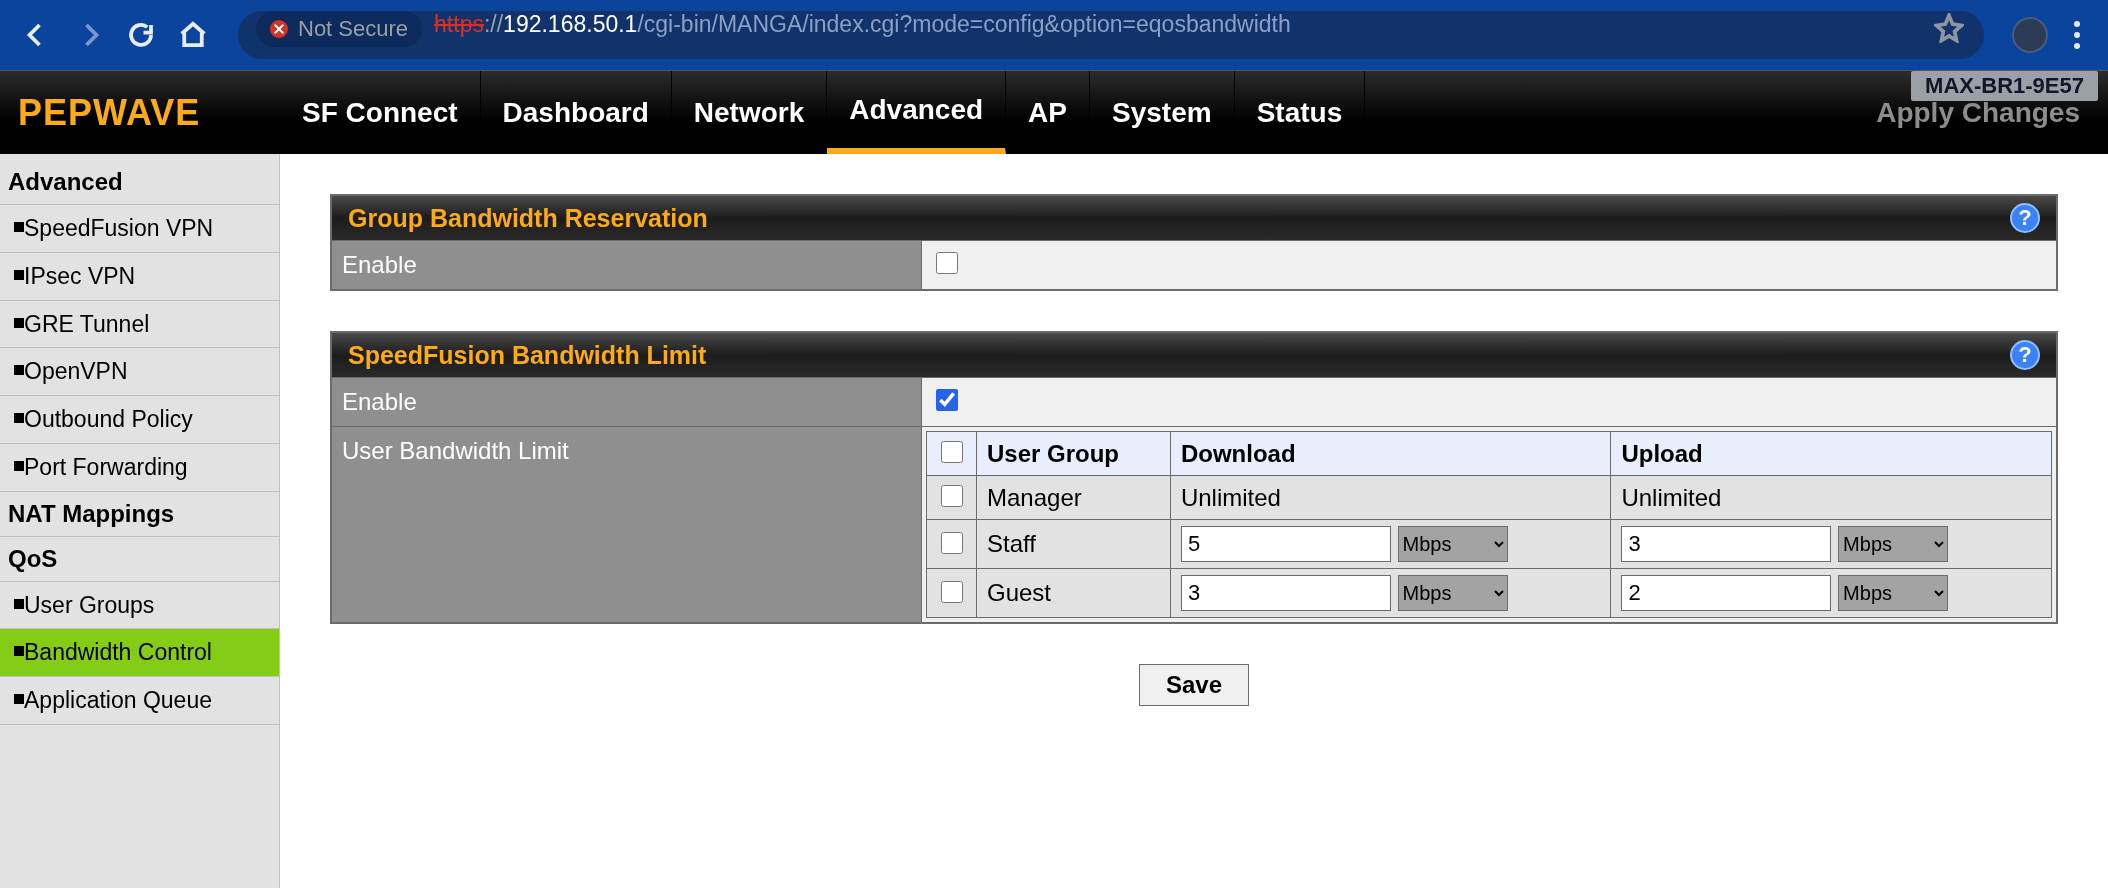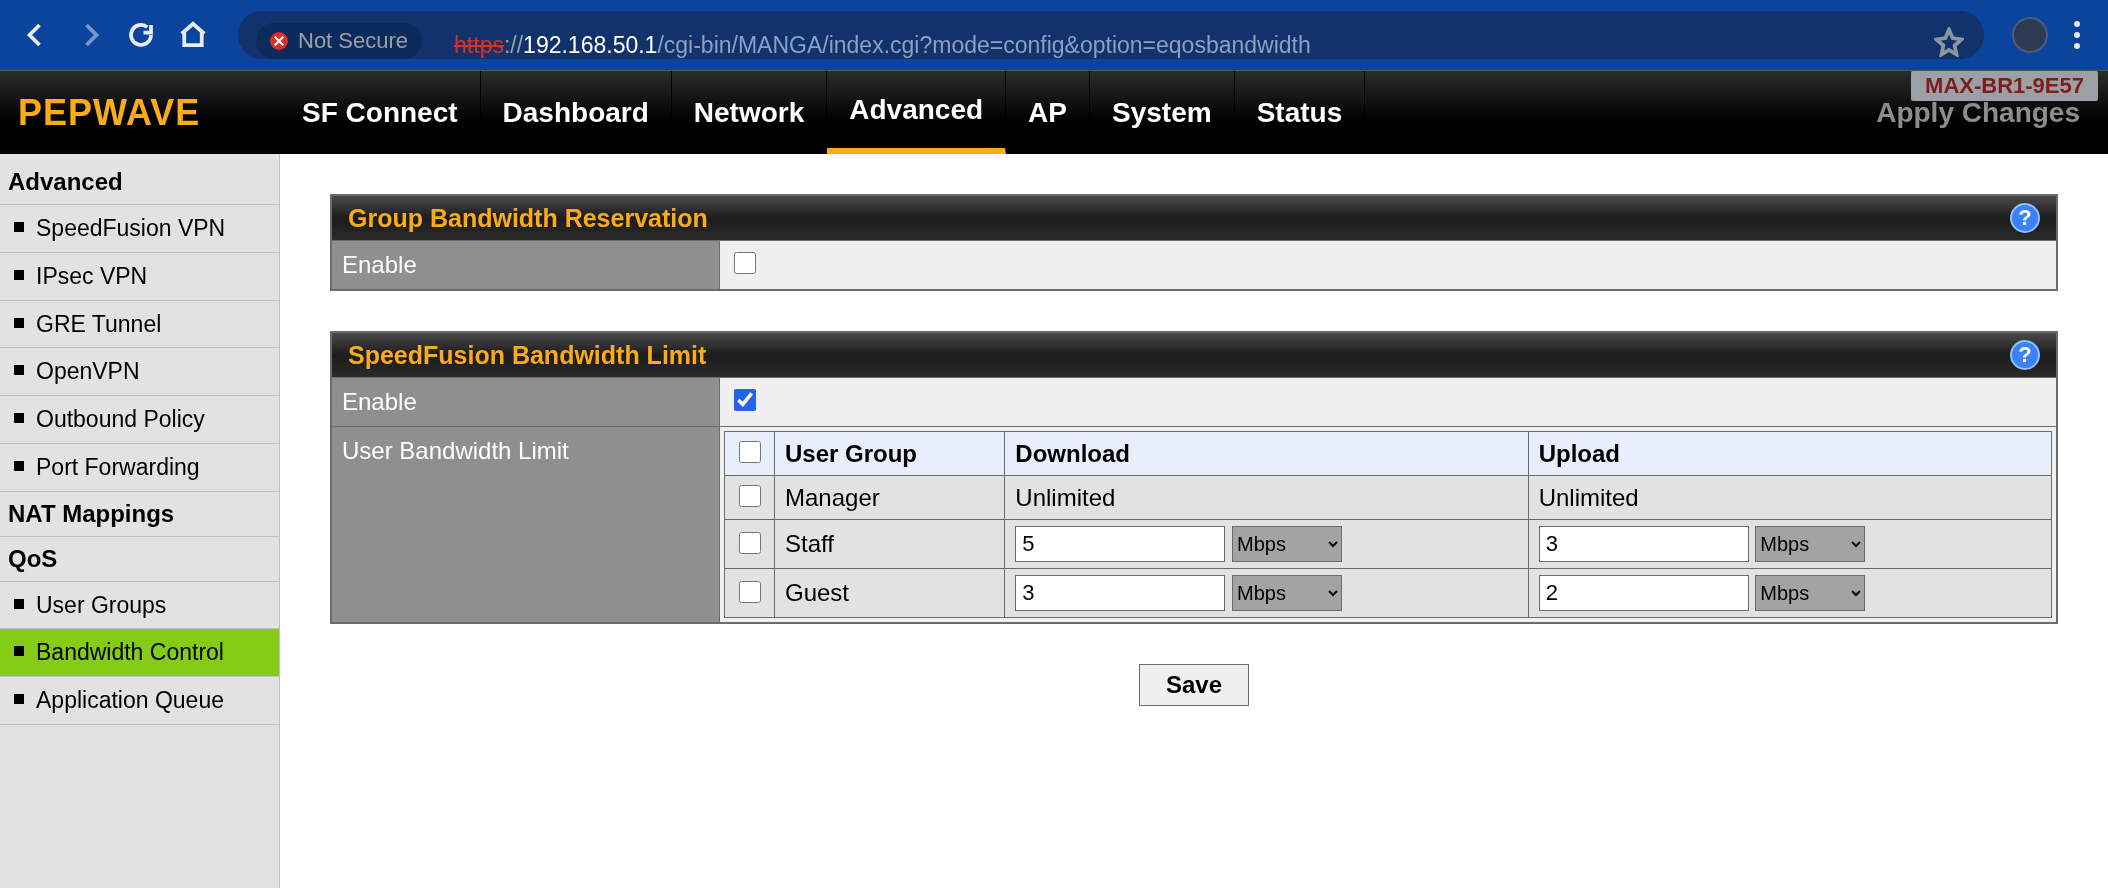--- a/index.html
+++ b/index.html
@@ -9,22 +9,22 @@
   
   .chrome-bar {
     height:70px; background:#0b449d;
     display:flex; align-items:center; padding:0 20px; gap:18px;
   }
   .chrome-icon { width:34px; height:34px; display:flex; align-items:center; justify-content:center; color:#ffffff; opacity:.9; }
   .chrome-icon.dim { opacity:.45; }
   .chrome-icon svg { width:30px; height:30px; stroke:currentColor; fill:none; stroke-width:3; }
   .urlbar {
     flex:1; height:48px; margin-left:10px; margin-right:10px;
-    background:#12326b; border-radius:24px; display:flex; align-items:flex-end;
-    padding:0 18px; gap:32px; font-size:23px; color:#e8e8e8;
+    background:#12326b; border-radius:24px; display:flex; align-items:flex-start;
+    padding:0 18px; gap:12px; font-size:23px; color:#e8e8e8;
   }
   .not-secure { display:flex; align-items:center; gap:10px; color:#9aa0a6; background:#0c2a5b; border-radius:18px; padding:5px 14px; font-size:22px;}
   .ns-dot { width:18px; height:18px; border-radius:50%; background:#d93025; position:relative; }
   .ns-dot::before, .ns-dot::after { content:''; position:absolute; left:8px; top:3px; width:2px; height:12px; background:#fff; }
   .ns-dot::before { transform:rotate(45deg);} .ns-dot::after{transform:rotate(-45deg);}
   .url-text .scheme { color:#d93025; text-decoration:line-through; }
   .url-text .colonsl { color:#9aa0a6; }
   .url-text .host { color:#ffffff; }
   .url-text .path { color:#8aa0c4; }
   .star-icon svg { stroke:#9aa0a6; }
@@ -43,50 +43,50 @@
     font-size:36px; color:#fbaa19; font-weight:900;
   }
   .topnav { display:flex; align-items:stretch; }
   .topnav .tab {
     color:#ffffff; font-size:28px; font-weight:700; padding:0 22px; display:flex; align-items:center;
     border-right:1px solid #000; white-space:nowrap;
   }
   .topnav .tab.active { border-bottom:6px solid #fbaa19; padding-bottom:0; }
   .device-chip {
     position:absolute; right:10px; top:-0px; transform:translateY(-0%);
-    background:#9aa0a6; color:#7f1d1d; font-weight:700; font-size:22px; padding:2px 14px;
+    background:#9aa0a6; color:#0f172a; font-weight:700; font-size:22px; padding:2px 14px;
     border-radius:2px;
   }
   .apply-changes {
     margin-left:auto; display:flex; align-items:center; padding:0 28px;
     color:#8d8d8d; font-size:28px; font-weight:700; white-space:nowrap;
   }
 
   
   .main { display:flex; height:calc(888px - 70px - 84px); }
   .sidebar { width:280px; background:#e2e2e2; border-right:1px solid #c0c0c0; padding-top:6px; }
   .side-section { font-size:24px; font-weight:700; padding:8px 8px; border-bottom:1px solid #c0c0c0;}
-  .side-item { font-size:23px; padding:9px 8px 9px 14px; border-bottom:1px solid #c0c0c0; display:flex; gap:12px; align-items:flex-start; line-height:1.25;}
+  .side-item { font-size:23px; padding:9px 8px 9px 14px; border-bottom:1px solid #c0c0c0; display:flex; align-items:flex-start; line-height:1.25;}
   .side-item .bullet { width:10px; height:10px; background:#000; margin-top:8px; flex-shrink:0; }
   .side-item.active { background:#84cc16; }
   .content { flex:1; padding:40px 50px; }
 
   
   .panel { border:2px solid #6b6b6b; margin-bottom:40px; }
   .panel-title {
     background:linear-gradient(#4a4a4a,#1c1c1c 50%,#2a2a2a); color:#fbaa19;
     font-size:25px; font-weight:700; padding:7px 16px; display:flex; align-items:center;
   }
   .panel-title .help { margin-left:auto; }
   .help-circle {
     width:30px; height:30px; border-radius:50%; background:#3b82f6; color:#fff; font-weight:900;
     display:flex; align-items:center; justify-content:center; font-size:22px; border:2px solid #8cc3ff;
   }
   .panel-row { display:flex; border-top:1px solid #6b6b6b; }
-  .panel-label { width:388px; background:#8f8f8f; color:#fff; font-size:24px; padding:10px 10px; border-right:1px solid #6b6b6b;}
+  .panel-label { width:590px; background:#8f8f8f; color:#fff; font-size:24px; padding:10px 10px; border-right:1px solid #6b6b6b;}
   .panel-value { flex:1; background:#f0f0f0; padding:8px 10px; font-size:24px;}
 
   
   input[type=checkbox]{ width:22px; height:22px; accent-color:#2563eb; }
 
   
   .bw-table { border-collapse:collapse; width:100%; }
   .bw-table th, .bw-table td { border:1px solid #6b6b6b; padding:6px 10px; font-size:24px; text-align:left; vertical-align:middle; }
   .bw-table thead th { background:#e8eefb; font-weight:700;}
   .bw-table tbody td { background:#e2e2e2; }

